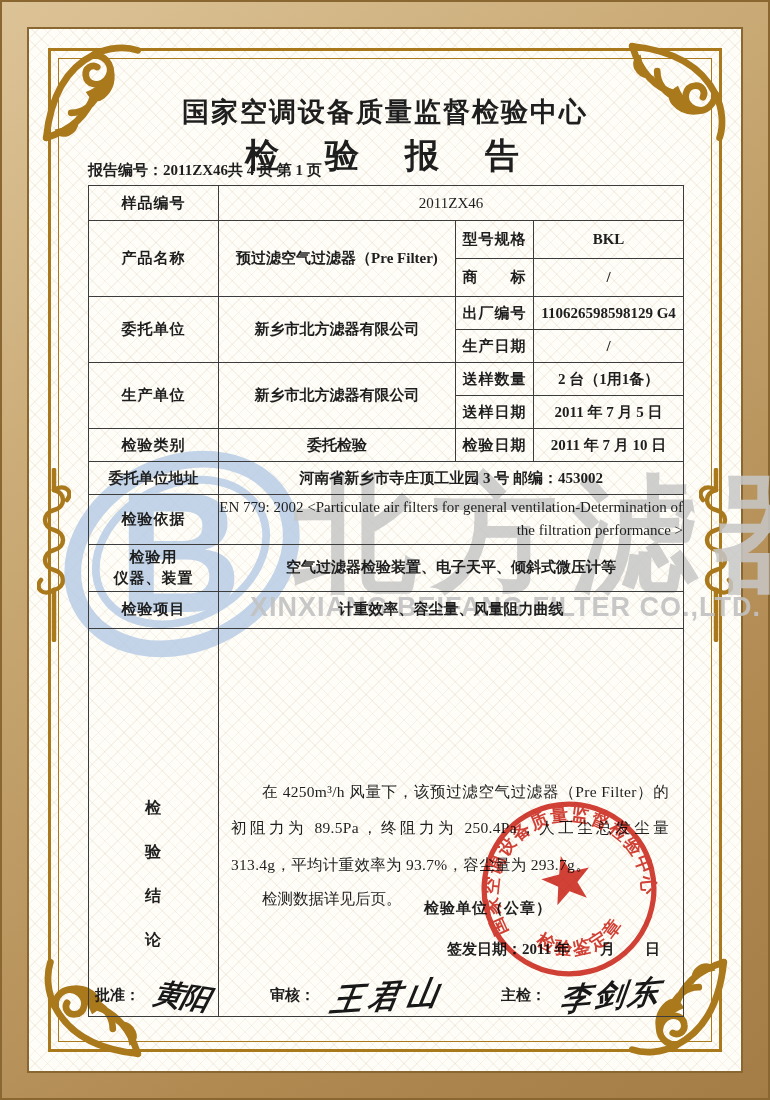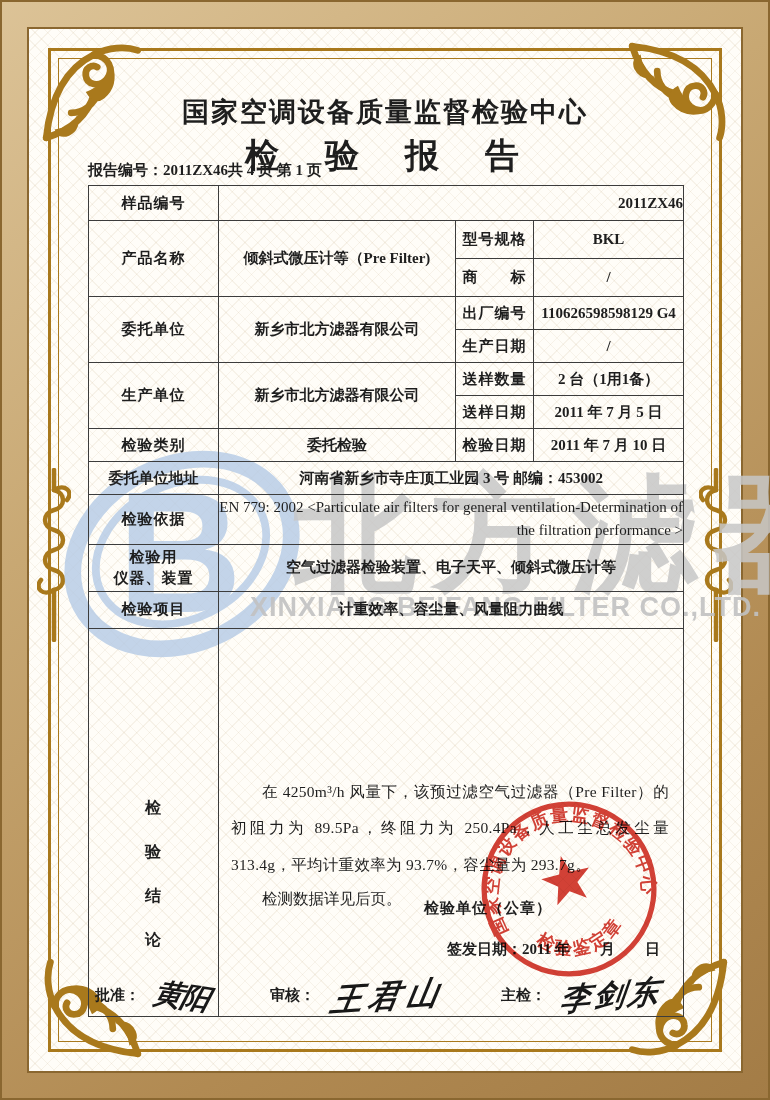--- a/index.html
+++ b/index.html
@@ -68,21 +68,21 @@
     position:absolute;left:88px;top:185px;z-index:1;
     border-collapse:collapse;table-layout:fixed;width:595px;
   }
   table.report td{
     border:1.6px solid #3c3c3c;
     font-size:15px;padding:1px 0;vertical-align:middle;
     background:transparent;
   }
   td.lbl{text-align:center;font-weight:bold;letter-spacing:1px;}
   td.val{text-align:center;font-weight:bold;}
-  td.val-left{text-align:right;font-weight:bold;padding-left:14px;}
+  td.val-left{text-align:center;font-weight:normal;padding-left:14px;}
   td.en-val{font-weight:normal;text-align:right;font-size:14.5px;line-height:1.55;padding:3px 8px;}
   .lbl-2l{line-height:1.35;}
   
   td.concl-lbl{vertical-align:top;}
   .vchars{display:flex;flex-direction:column;align-items:center;gap:23px;padding-top:105px;
           font-size:16px;font-weight:bold;}
   td.concl{position:relative;vertical-align:top;font-weight:normal;}
   .concl-p1{
     padding:40px 14px 0 12px;text-indent:2em;text-align:justify;
     font-size:15.5px;line-height:2.35;letter-spacing:.3px;
@@ -192,21 +192,21 @@
       <col style="width:78px">
       <col style="width:150px">
     </colgroup>
   <tbody>
       <tr>
     <td class="lbl" style="height:32px">样品编号</td>
     <td class="val-left" colspan="3">2011ZX46</td>
   </tr>
   <tr>
     <td class="lbl" rowspan="2">产品名称</td>
-    <td class="val" rowspan="2">倾斜式微压计等（Pre Filter)</td>
+    <td class="val" rowspan="2">预过滤空气过滤器（Pre Filter)</td>
     <td class="lbl" style="height:35px">型号规格</td>
     <td class="val">BKL</td>
   </tr>
   <tr>
     <td class="lbl" style="height:35px">商　　标</td>
     <td class="val">/</td>
   </tr>
   <tr>
     <td class="lbl" rowspan="2">委托单位</td>
     <td class="val" rowspan="2">新乡市北方滤器有限公司</td>

